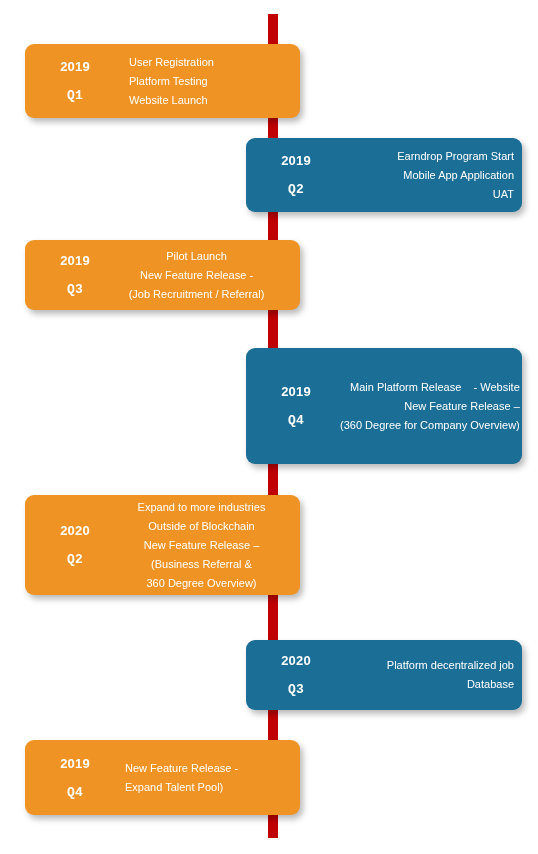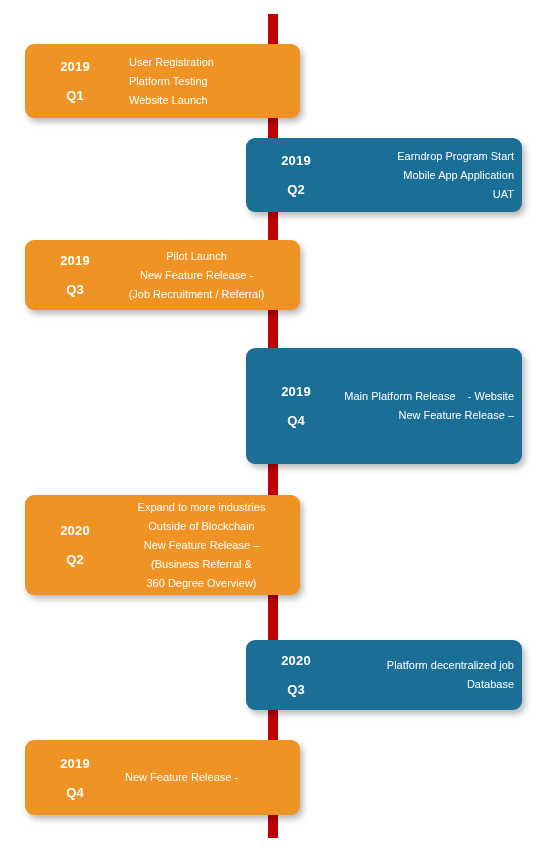--- a/index.html
+++ b/index.html
@@ -38,21 +38,21 @@
     flex:0 0 auto;
     text-align:center;
     font-weight:bold;
     font-size:13px;
     line-height:1.0;
     letter-spacing:.2px;
     padding-left:14px;
     width:72px;
   }
   .period .yr{display:block;}
-  .period .qt{display:block;margin-top:16px;}
+  .period .qt{display:block;margin-top:16px;font-family:Liberation Mono, monospace;}
 
   .items{
     flex:1 1 auto;
     text-align:center;
     font-size:11px;
     line-height:19px;
     padding:0 8px;
   }
   .items .line{display:block;white-space:pre;}
 
@@ -116,20 +116,21 @@
   </div>
 
   <div class="card blue" id="card-3">
     <div class="period">
       <span class="yr">2019</span>
       <span class="qt">Q4</span>
     </div>
     <div class="items">
       <span class="line">Main Platform Release    - Website</span>
       <span class="line">New Feature Release –</span>
+      <span class="line">(360 Degree for Company Overview)</span>
     </div>
   </div>
 
   <div class="card orange" id="card-4">
     <div class="period">
       <span class="yr">2020</span>
       <span class="qt">Q2</span>
     </div>
     <div class="items">
       <span class="line">Expand to more industries</span>
@@ -151,16 +152,17 @@
     </div>
   </div>
 
   <div class="card orange" id="card-6">
     <div class="period">
       <span class="yr">2019</span>
       <span class="qt">Q4</span>
     </div>
     <div class="items">
       <span class="line">New Feature Release -</span>
+      <span class="line">Expand Talent Pool)</span>
     </div>
   </div>
 
 </div>
 
 </body></html>

